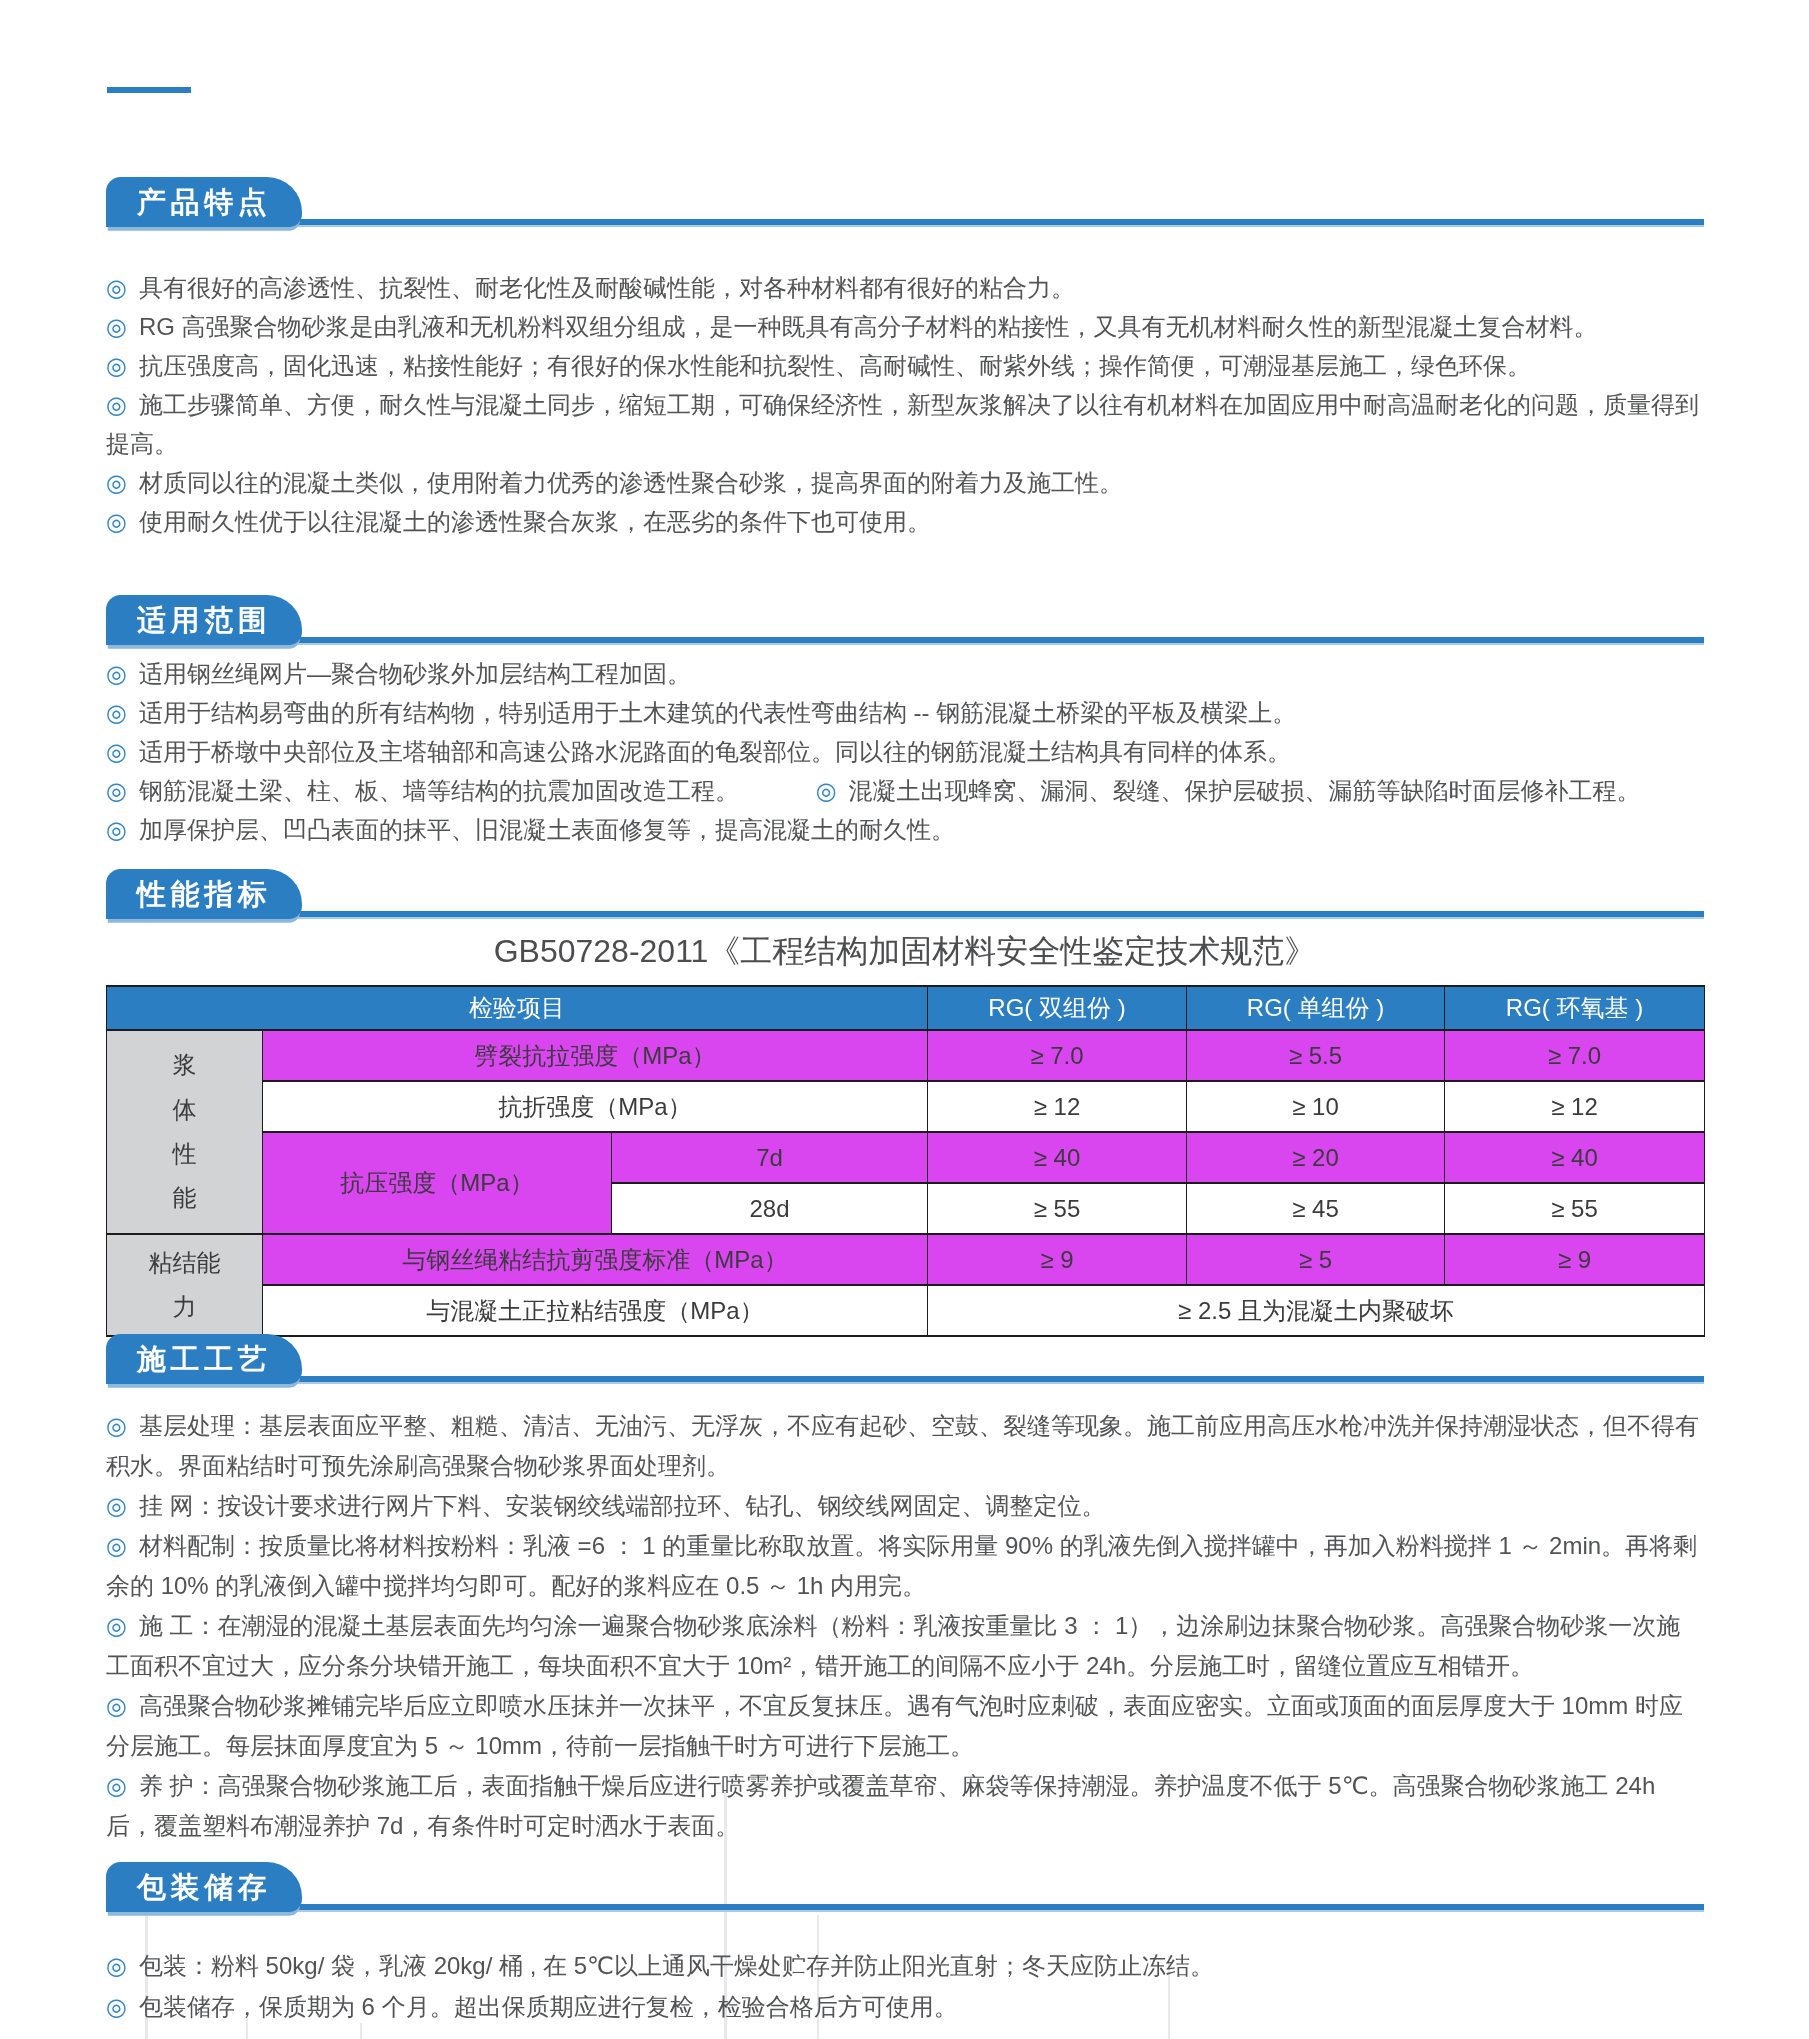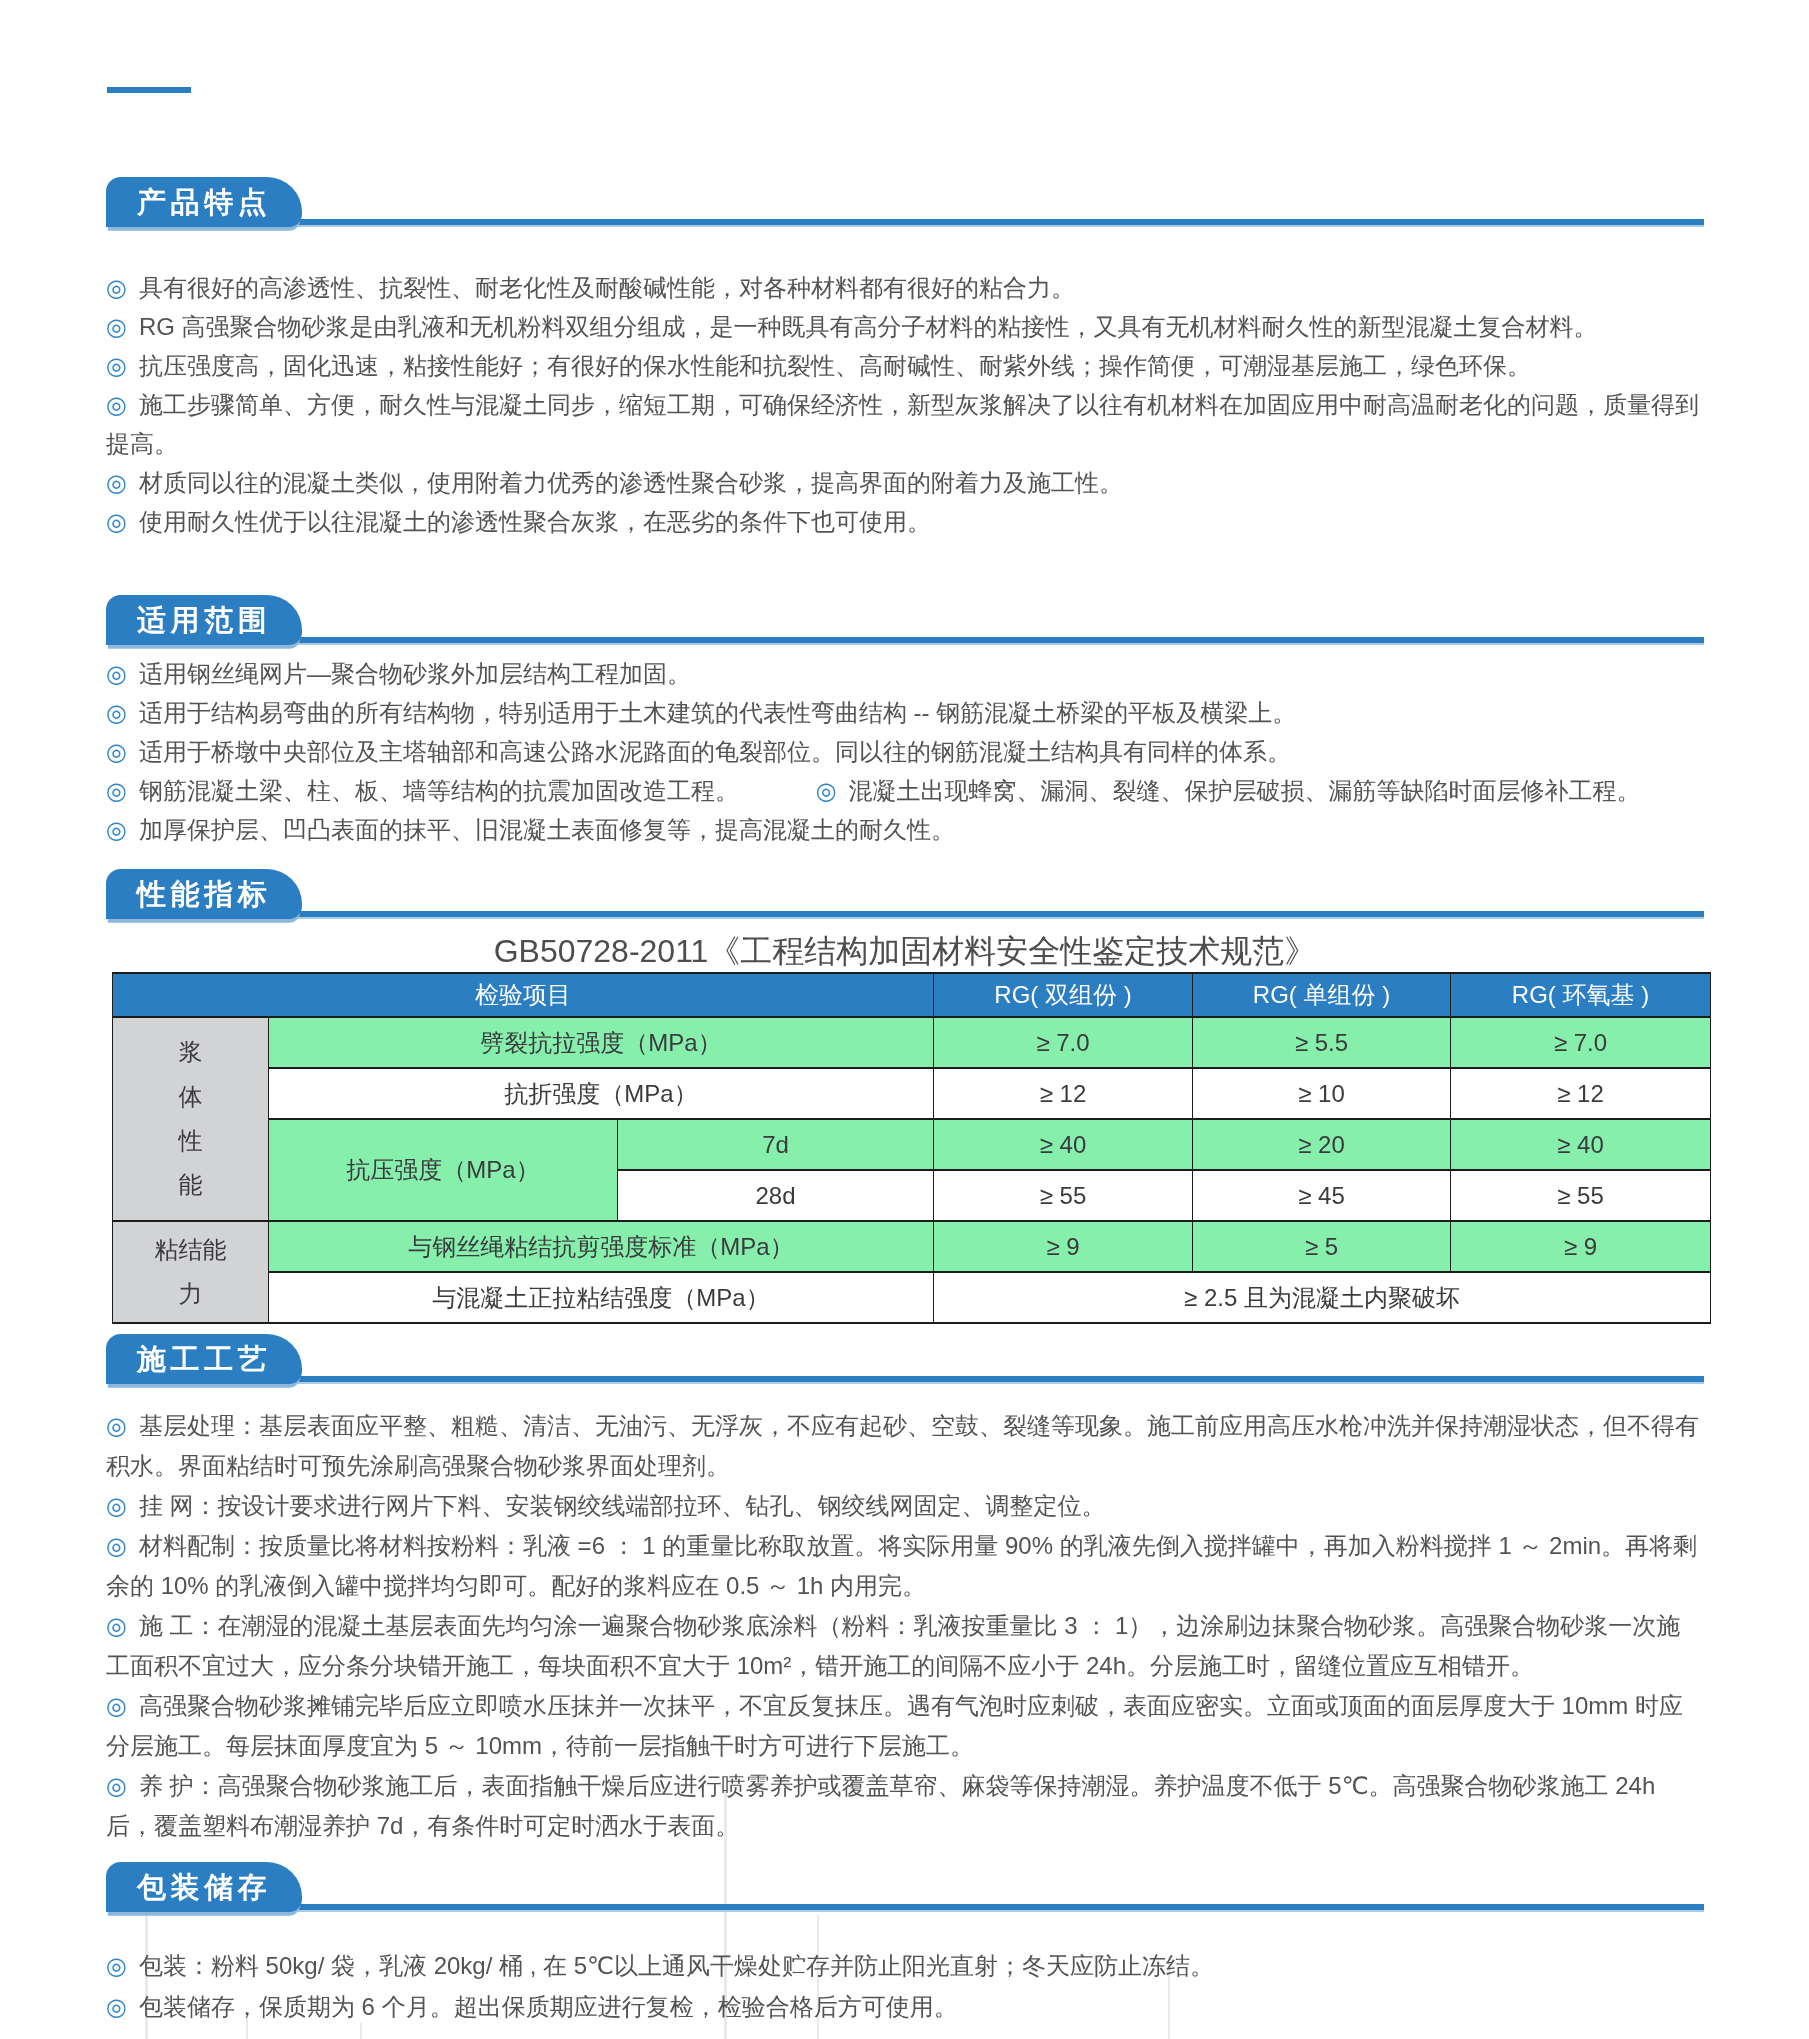--- a/index.html
+++ b/index.html
@@ -40,34 +40,34 @@
   .pack p{line-height:41px;}
   .mark{color:#2f86c8;padding-right:12px;}
   .pairgap{margin-left:70px;}
 
   
   .caption{
     position:absolute;left:0;top:61px;width:1598px;text-align:center;
     font-size:32px;color:#4c4d4f;
   }
   .ptable{
-    position:absolute;left:0;top:103px;width:1598px;
-    border-collapse:collapse;table-layout:fixed;margin-left:6px;
+    position:absolute;left:0;top:116px;width:1598px;
+    border-collapse:collapse;table-layout:fixed;
   }
   .ptable th,.ptable td{
     border:1.8px solid #1c1c1c;border-top-width:2.8px;border-bottom-width:2.8px;
     text-align:center;vertical-align:middle;padding:0;
     font-size:24px;color:#3b3b3d;font-weight:normal;
     overflow:hidden;
   }
   .ptable thead th{
     background:#2b7ec1;color:#ffffff;height:42px;
   }
   .ptable tbody td{height:49px;background:#ffffff;}
-  .ptable tbody td.g{background:#86efac;}
+  .ptable tbody td.g{background:#d946ef;}
   .ptable td.grp{
     background:#d2d3d5;white-space:pre-line;line-height:1.85;font-size:24px;
   }
 
   
   .wm{position:absolute;z-index:0;background:#c9ced4;opacity:0.45;}
 </style>
 </head>
 <body>
 

